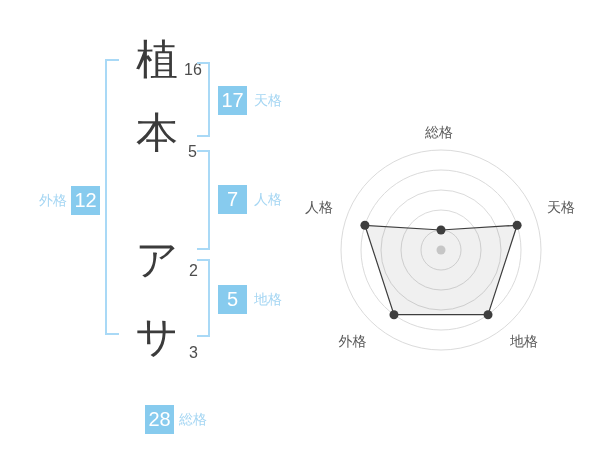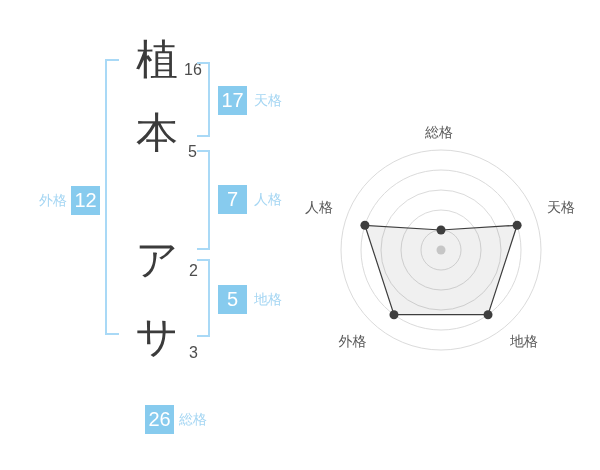--- a/index.html
+++ b/index.html
@@ -77,21 +77,21 @@
 
   <div class="scorebox v-jinkaku">7</div>
   <div class="scorelabel l-jinkaku">人格</div>
 
   <div class="scorebox v-chikaku">5</div>
   <div class="scorelabel l-chikaku">地格</div>
 
   <div class="scorelabel l-gaikaku">外格</div>
   <div class="scorebox v-gaikaku">12</div>
 
-  <div class="scorebox v-soukaku">26</div>
+  <div class="scorebox v-soukaku">28</div>
   <div class="scorelabel l-soukaku">総格</div>
 
   <svg id="radar-svg" class="radar" viewBox="0 0 320 320">
       <circle cx="160" cy="160" r="20" fill="none" stroke="#dbdbdb" stroke-width="1"></circle>
       <circle cx="160" cy="160" r="40" fill="none" stroke="#dbdbdb" stroke-width="1"></circle>
       <circle cx="160" cy="160" r="60" fill="none" stroke="#dbdbdb" stroke-width="1"></circle>
       <circle cx="160" cy="160" r="80" fill="none" stroke="#dbdbdb" stroke-width="1"></circle>
       <circle cx="160" cy="160" r="100" fill="none" stroke="#dbdbdb" stroke-width="1"></circle>
       <polygon points="160,140 236.0845213036123,135.27864045000422 207.02282018339787,224.72135954999578 112.97717981660216,224.72135954999578 83.91547869638772,135.2786404500042" fill="rgba(0,0,0,0.06)" stroke="#3d3d3d" stroke-width="1.2"></polygon>
       <circle cx="160" cy="160" r="4.5" fill="#c6c6c6"></circle>

